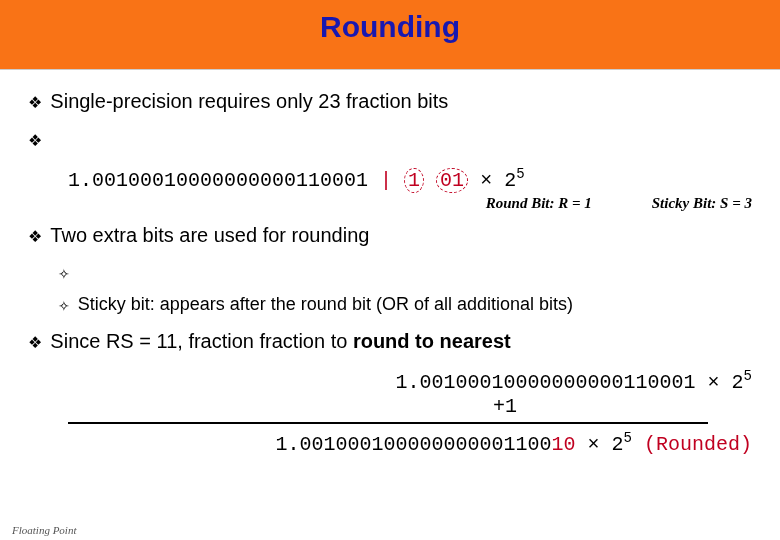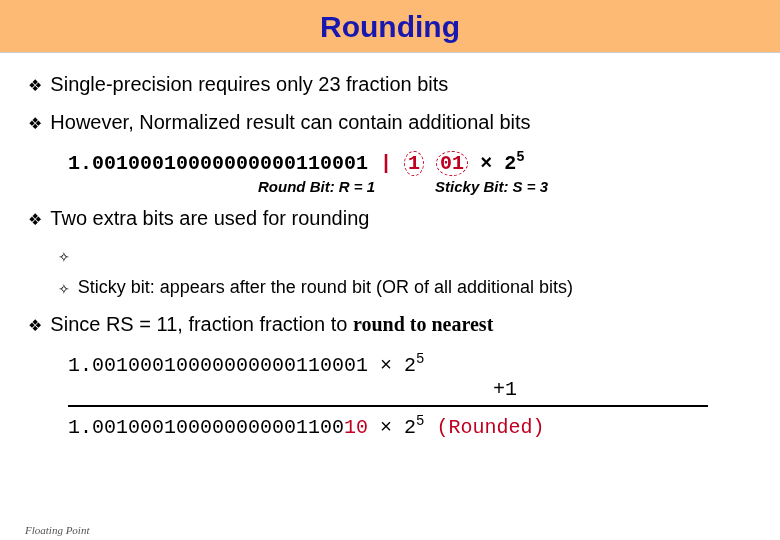--- a/index.html
+++ b/index.html
@@ -6,22 +6,22 @@
     margin: 0;
     padding: 0;
     width: 780px;
     height: 540px;
     background: #ffffff;
     font-family: Arial, sans-serif;
     position: relative;
     overflow: hidden;
   }
   .title-bar {
-    background: #fdba74;
-    padding: 10px 0 8px 0;
+    background: #f97316;
+    padding: 10px 0 25px 0;
     text-align: center;
     font-family: "Comic Sans MS", cursive, sans-serif;
     font-size: 30px;
     font-weight: bold;
     color: #1818b0;
     border-bottom: 1px solid #ccc;
   }
   .content {
     padding: 8px 28px 0 28px;
   }
@@ -50,38 +50,37 @@
     line-height: 24px;
   }
   .mono {
     font-family: "Courier New", monospace;
     font-size: 20px;
   }
   .mono-indent {
     margin-left: 40px;
     margin-top: 10px;
     margin-bottom: 2px;
-    font-weight: bold;
   }
   .highlight-red {
     color: #c00020;
   }
   .bold {
     font-weight: bold;
-    font-family: Liberation Serif, serif;
   }
   .dashed-box {
     border: 1.5px dashed #c00020;
     border-radius: 50%;
     padding: 0 3px;
     display: inline-block;
   }
   .calc-block {
     margin-left: 40px;
     margin-top: 6px;
+    text-align: right;
   }
   .plus-one {
     font-family: "Courier New", monospace;
     font-size: 20px;
     text-align: center;
     margin-left: 230px;
     margin-top: 2px;
   }
   .hr-calc {
     border: none;
@@ -93,51 +92,51 @@
     position: absolute;
     bottom: 4px;
     left: 0;
     width: 100%;
     font-family: "Times New Roman", serif;
     font-size: 11px;
     font-style: italic;
     color: #555;
     display: flex;
     justify-content: space-between;
-    padding: 0 25px;
+    padding: 0 12px;
     box-sizing: border-box;
   }
   sup { font-size: 0.7em; }
   .annot-container{
     display:flex;
     gap:60px;
     margin-left:230px;
-    font-family:Liberation Sans, sans-serif;
+    font-family:Liberation Serif, serif;
     font-style:italic;
     font-weight:bold;
     font-size:15px;
     margin-top:0;
     margin-bottom:6px;
+    justify-content:flex-end;
   }
 </style>
 </head>
 <body>
 
 <div class="title-bar">Rounding</div>
 
 <div class="content">
 
   <div class="bullet-line">
     <span class="diamond-bullet">❖</span>
     <span>Single-precision requires only 23 fraction bits</span>
   </div>
 
   <div class="bullet-line">
     <span class="diamond-bullet">❖</span>
-    <span>However, Normalized result can contain additional bits</span>
   </div>
 
   <div class="mono mono-indent">
     <span>1.00100010000000000110001</span><span class="highlight-red"> | </span><span class="dashed-box highlight-red"><span>1</span></span><span> </span><span class="dashed-box highlight-red"><span>01</span></span><span> × 2</span><sup>5</sup>
   </div>
 
   <div class="annot-container">
     <span>Round Bit: R = 1</span>
     <span>Sticky Bit: S = 3</span>
   </div>

